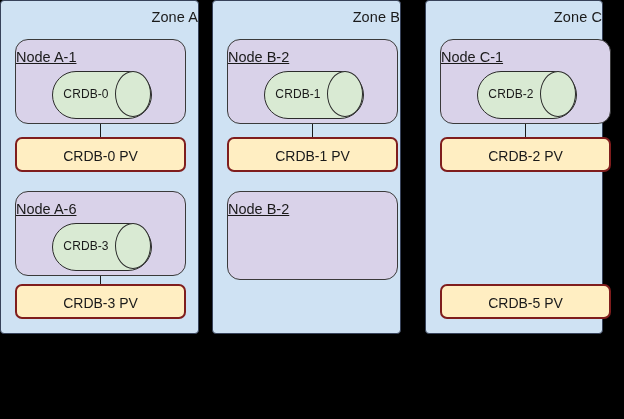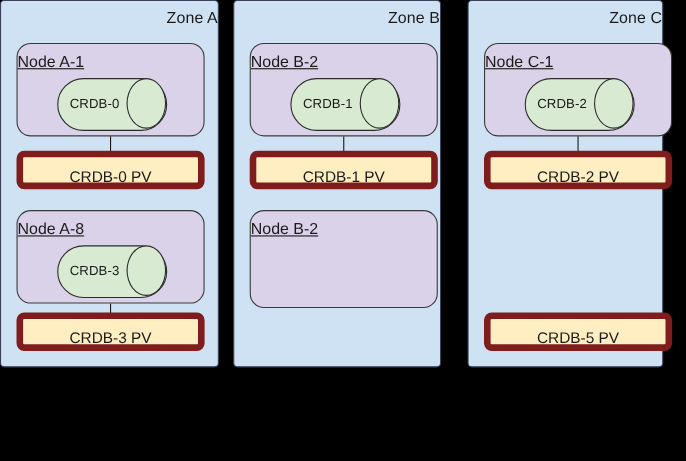--- a/index.html
+++ b/index.html
@@ -116,21 +116,21 @@
     width: 0;
     border-left: 1.6px solid #1a1a1a;
   }
 
   .pv {
     position: absolute;
     left: 14px;
     width: 171px;
     height: 35px;
     background: #ffeec2;
-    border: 6px solid #7f1d1d;
+    border: 2px solid #7f1d1d;
     border-radius: 7px;
     box-sizing: border-box;
   }
   .pv-r1 { top: 136px; }
   .pv-r2 { top: 283px; }
   .pv-label {
     position: absolute;
     left: 0;
     top: 9px;
     width: 100%;
@@ -154,21 +154,21 @@
         <div class="cyl-cap"></div>
         <div class="cyl-label">CRDB-0</div>
       </div>
     </div>
     <div class="connector" style="left:99px; top:123px; height:15px;"></div>
     <div class="pv pv-r1">
       <div class="pv-label">CRDB-0 PV</div>
     </div>
 
     <div class="node node-r2">
-      <div class="node-title">Node A-8</div>
+      <div class="node-title">Node A-6</div>
       <div class="cyl">
         <div class="cyl-body"></div>
         <div class="cyl-cap"></div>
         <div class="cyl-label">CRDB-3</div>
       </div>
     </div>
     <div class="connector" style="left:99px; top:275px; height:10px;"></div>
     <div class="pv pv-r2">
       <div class="pv-label">CRDB-3 PV</div>
     </div>

